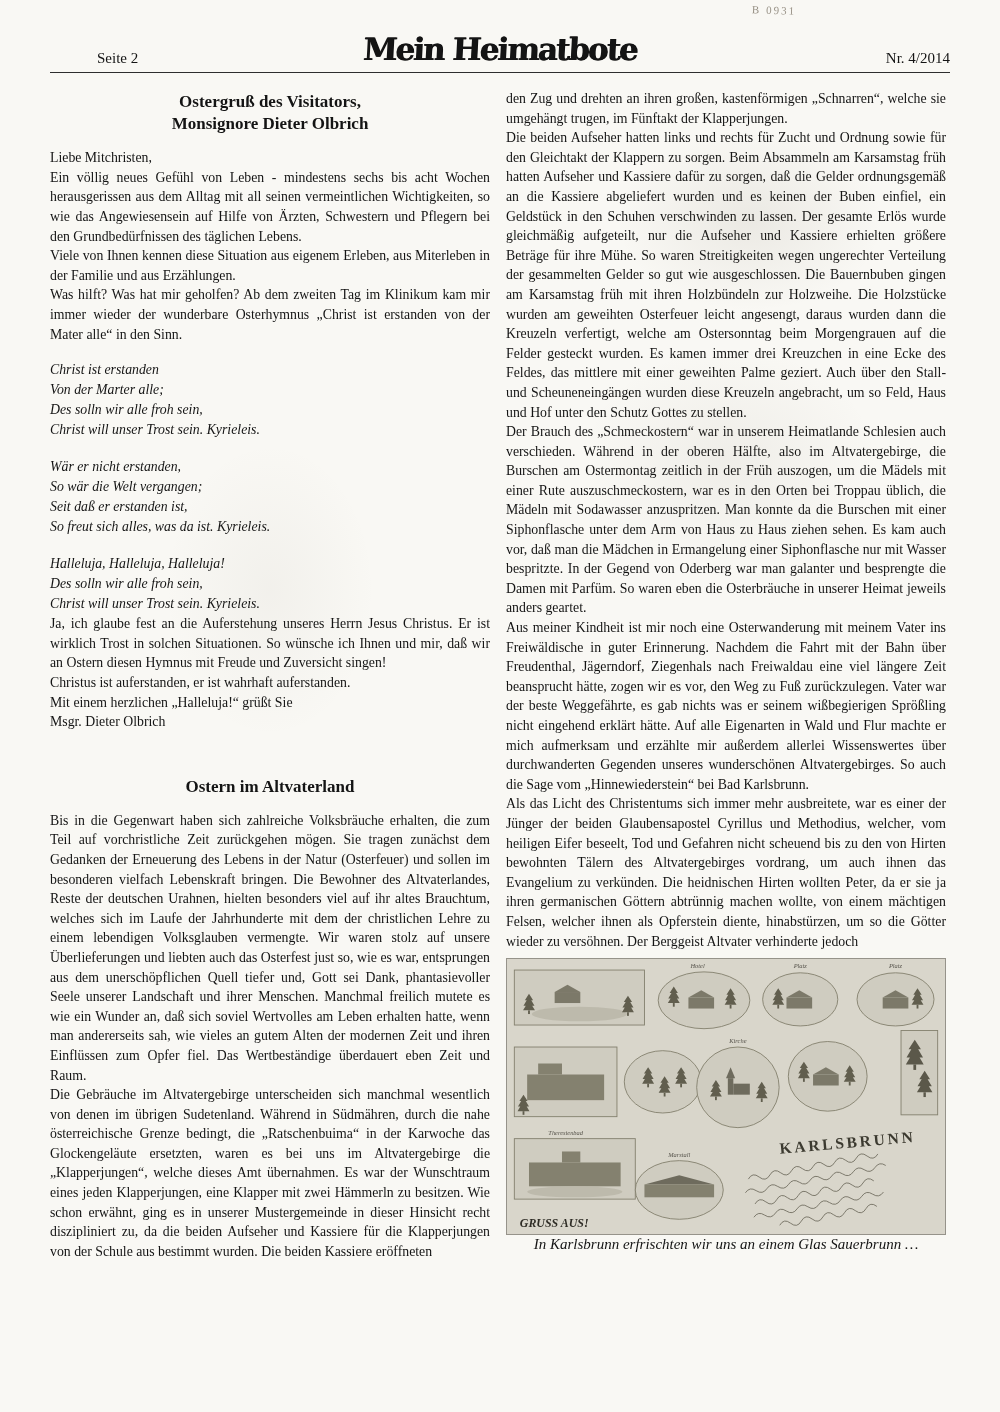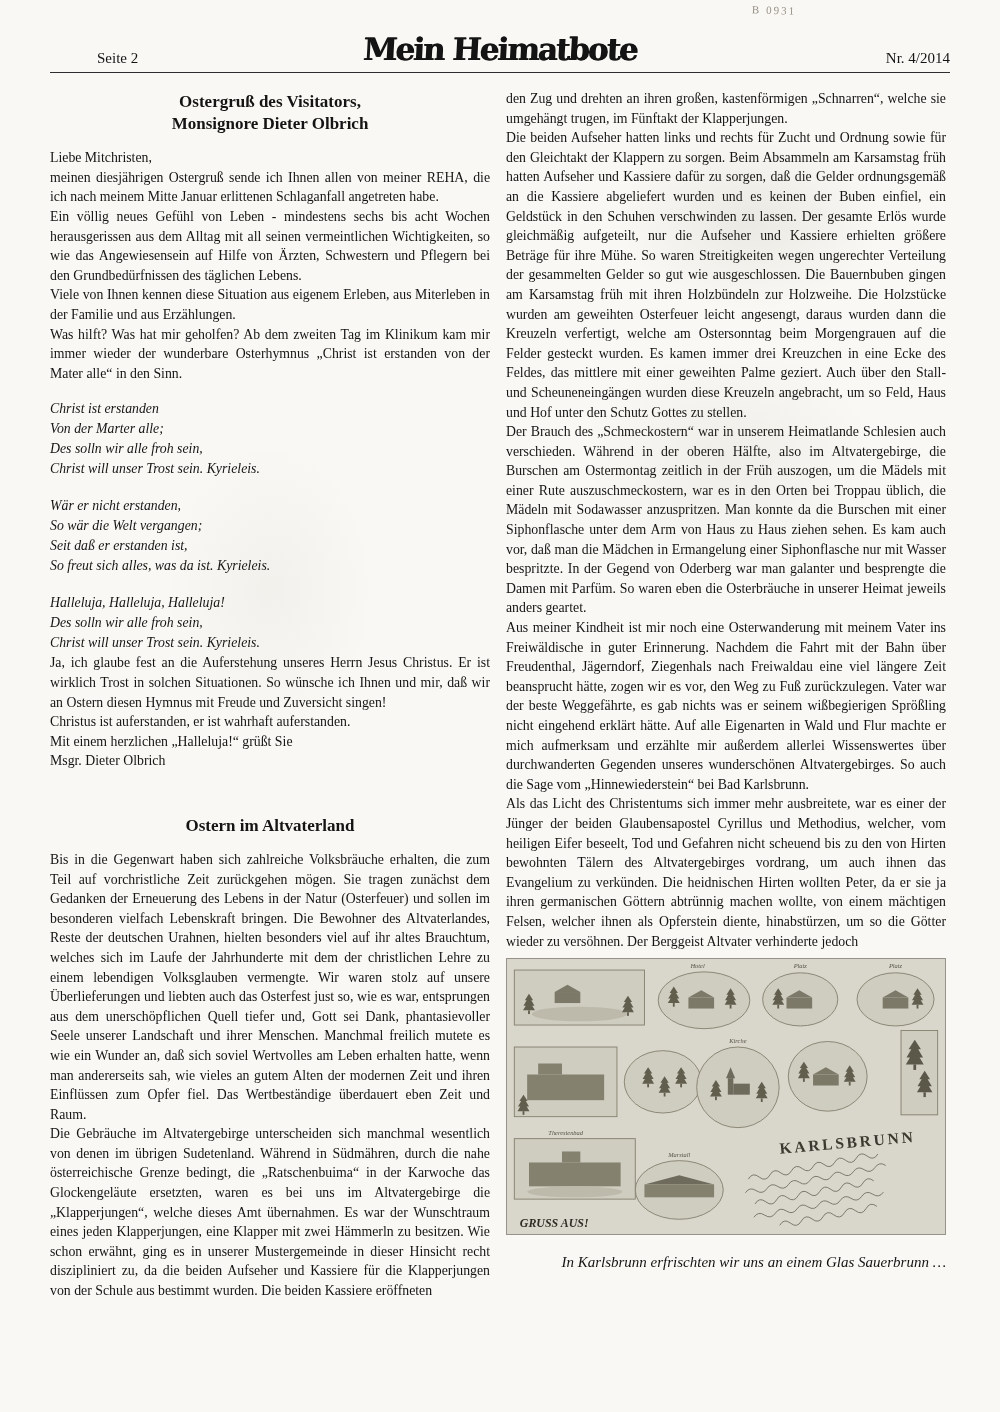--- a/index.html
+++ b/index.html
@@ -66,22 +66,22 @@
   .after-poem { margin-top:16px; }
   .preline { white-space:pre-line; }
 
   figure.postcard {
     margin-top:7px;
     border:1px solid #96938a;
     width:440px; line-height:0;
     background:#d9d6cb;
   }
   .caption {
-    margin-top:18px; font-style:italic; font-size:15px;
-    text-align:right; hyphens:none;
+    margin-top:0; font-style:italic; font-size:15px;
+    text-align:center; hyphens:none;
   }
 </style>
 </head>
 <body>
 
 <div class="page">
 
   <div class="bleed b1"></div>
   <div class="bleed b2"></div>
   <div class="bleed b3"></div>
@@ -96,21 +96,20 @@
 
   <div class="columns">
 
     <div class="col left">
       <h2 class="article-title">
         <span>Ostergruß des Visitators,</span><br>
         <span>Monsignore Dieter Olbrich</span>
       </h2>
 
       <p class="para">Liebe Mitchristen,</p>
-      <p class="para">meinen diesjährigen Ostergruß sende ich Ihnen allen von meiner REHA, die ich nach meinem Mitte Januar erlittenen Schlaganfall angetreten habe.</p>
       <p class="para">Ein völlig neues Gefühl von Leben - mindestens sechs bis acht Wochen herausgerissen aus dem Alltag mit all seinen vermeintlichen Wichtigkeiten, so wie das Angewiesensein auf Hilfe von Ärzten, Schwestern und Pflegern bei den Grundbedürfnissen des täglichen Lebens.</p>
       <p class="para">Viele von Ihnen kennen diese Situation aus eigenem Erleben, aus Miterleben in der Familie und aus Erzählungen.</p>
       <p class="para">Was hilft? Was hat mir geholfen? Ab dem zweiten Tag im Klinikum kam mir immer wieder der wunderbare Osterhymnus „Christ ist erstanden von der Mater alle“ in den Sinn.</p>
 
       <div class="poem">
         <p class="stanza">Christ ist erstanden
 Von der Marter alle;
 Des solln wir alle froh sein,
 Christ will unser Trost sein. Kyrieleis.</p>
         <p class="stanza">Wär er nicht erstanden,

